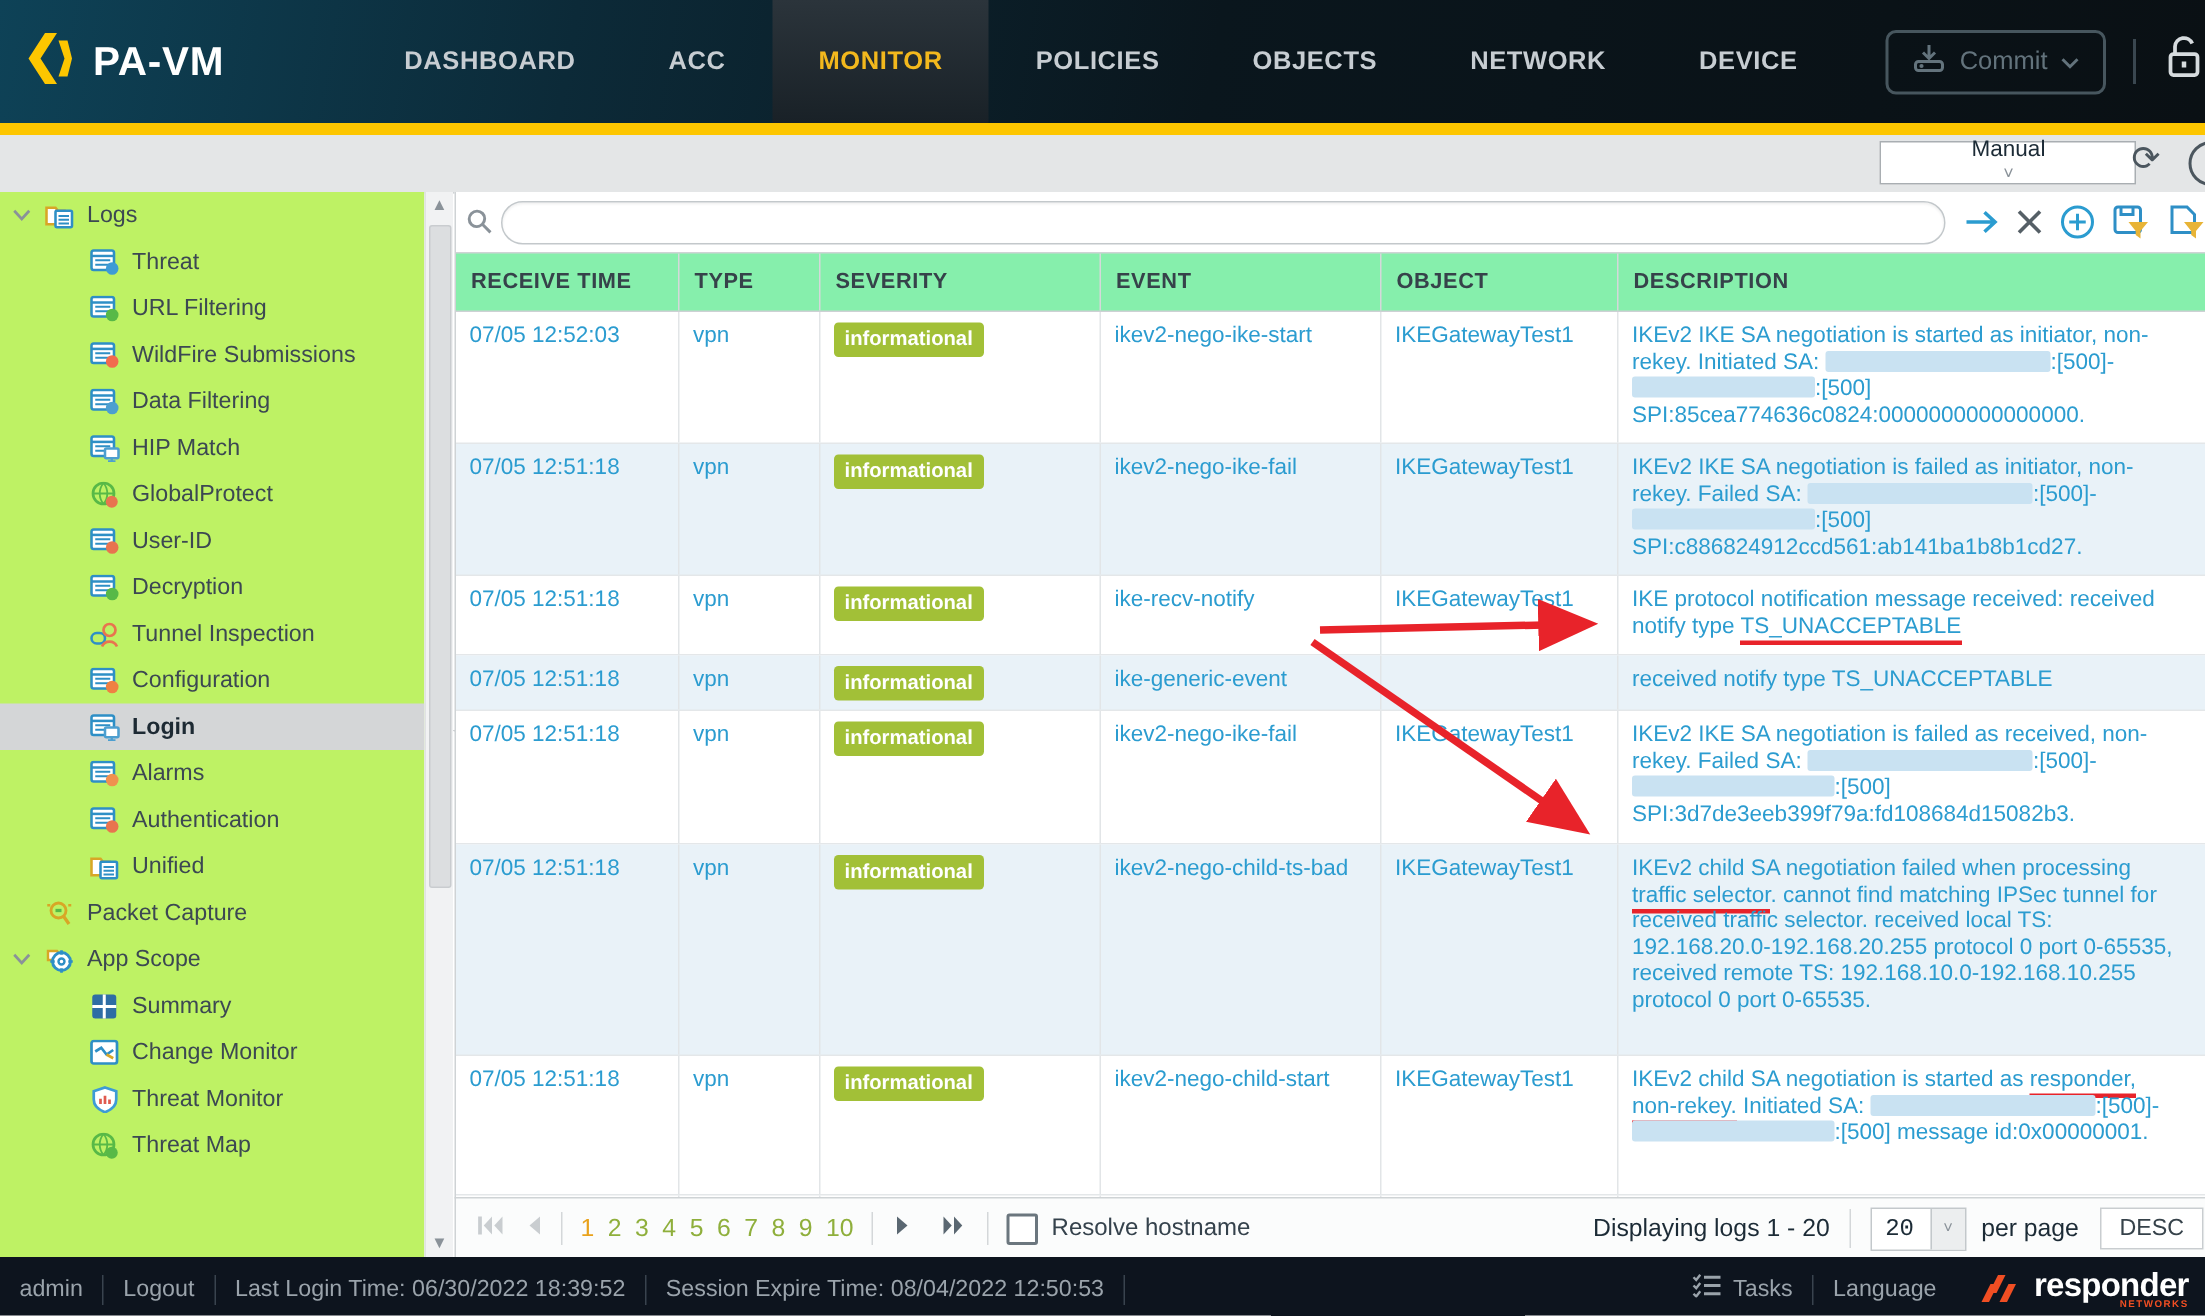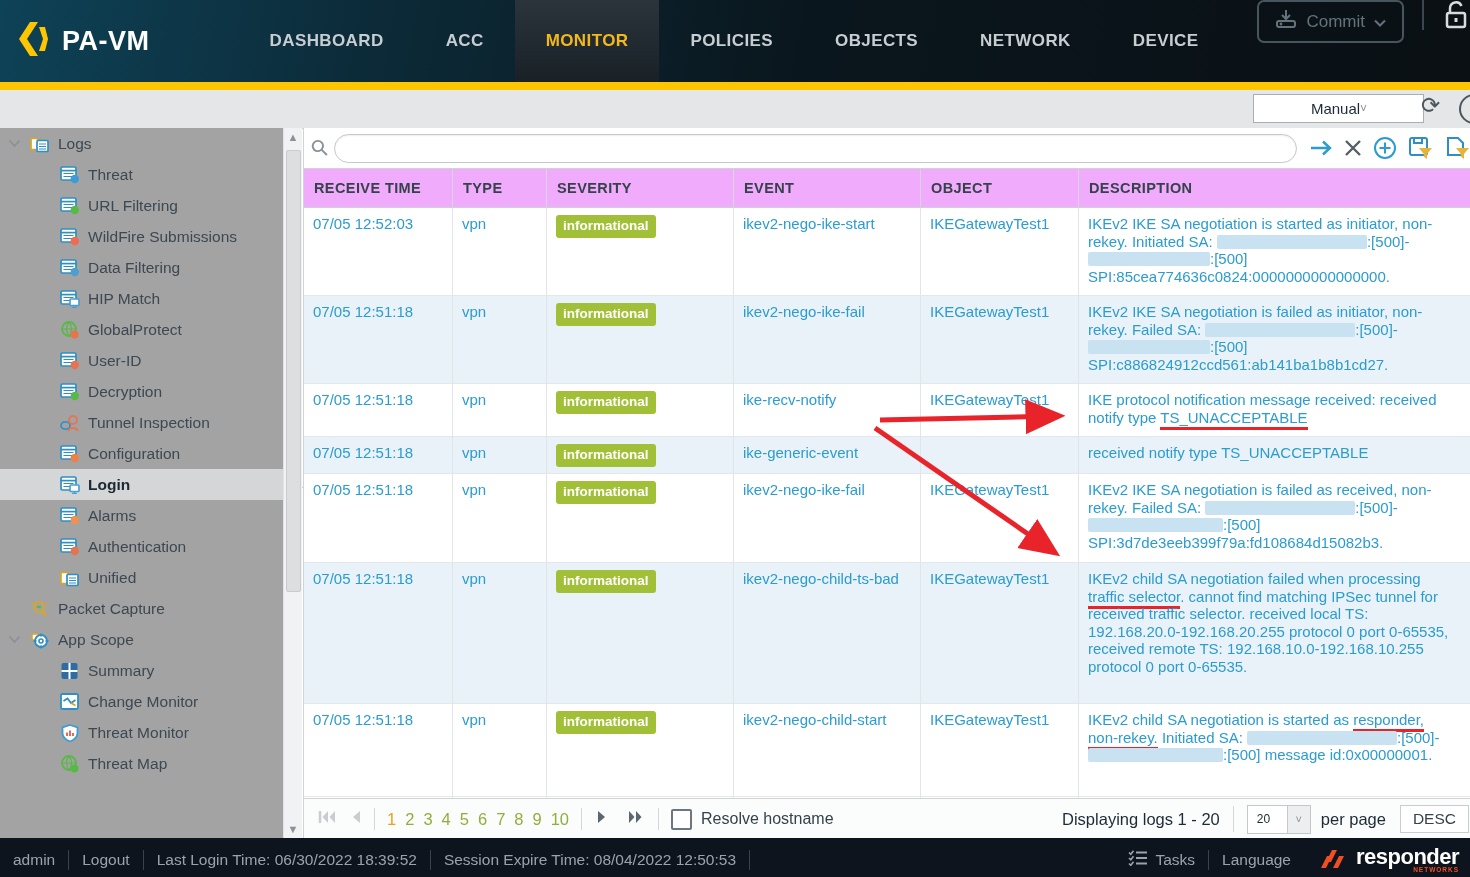--- a/index.html
+++ b/index.html
@@ -8,36 +8,36 @@
   
   .topnav{position:absolute;left:0;top:0;width:1470px;height:82px;
     background:linear-gradient(100deg,#0e4257 0%,#0c2a38 26%,#0a161d 55%,#0a1014 100%);
     display:flex;align-items:stretch;}
   .brand{display:flex;align-items:center;gap:10px;padding-left:14px;width:270px;}
   .brand-name{color:#fff;font-size:27px;font-weight:bold;letter-spacing:.5px;}
   .tabs{display:flex;align-items:stretch;}
   .tab{display:flex;align-items:center;padding:0 31px;color:#c7cdd2;font-size:17px;
        font-weight:600;letter-spacing:.4px;cursor:pointer;}
   .tab.active{background:linear-gradient(#2b343b,#192127);color:#f3b81d;}
-  .nav-right{display:flex;align-items:flex-start;margin-left:28px;gap:18px;}
+  .nav-right{display:flex;align-items:center;margin-left:28px;gap:18px;}
   .commit-btn{display:flex;align-items:center;gap:9px;border:2px solid #47565e;border-radius:7px;
       padding:7px 16px;color:#63737c;font-size:17px;cursor:pointer;}
   .nav-divider{width:2px;height:30px;background:#3a4750;}
   .yellowbar{position:absolute;left:0;top:82px;width:1470px;height:8px;background:#fdc600;}
   
   .subbar{position:absolute;left:0;top:90px;width:1470px;height:38px;background:#e4e6e7;
       border-bottom:1px solid #cfd3d5;}
   .refresh-select{position:absolute;left:1253px;top:4px;width:152px;height:27px;background:#fff;
-      border:1px solid #a9aeb2;display:flex;align-items:center;justify-content:center;
-      padding:0 8px 0 9px;font-size:15px;color:#1c2b36;cursor:pointer;}
+      border:1px solid #a9aeb2;display:flex;align-items:center;justify-content:flex-end;
+      padding:0 8px 0 9px;font-size:15px;color:#1c2b36;cursor:pointer;flex-direction:column;}
   .refresh-glyph{position:absolute;left:1421px;top:2px;font-size:23px;color:#4b565e;cursor:pointer;}
   .help-partial{position:absolute;left:1459px;top:4px;width:26px;height:26px;border:2px solid #4b565e;
       border-radius:50%;color:#4b565e;font-size:16px;text-align:center;line-height:24px;}
   
-  .sidebar{position:absolute;left:0;top:128px;width:283px;height:710px;background:#a3a3a3;overflow:hidden;}
+  .sidebar{position:absolute;left:0;top:128px;width:283px;height:710px;background:#bef264;overflow:hidden;}
   .si{display:flex;align-items:center;height:31px;font-size:15.5px;color:#3c4852;cursor:pointer;white-space:nowrap;}
   .si .chev{width:22px;margin-left:8px;flex:0 0 22px;display:flex;align-items:center;}
   .si .spacer1{flex:0 0 30px;}
   .si .ico{flex:0 0 20px;margin-right:8px;display:flex;align-items:center;}
   .si.sel{background:#d4d6d7;font-weight:bold;color:#1d2a33;}
   .side-scroll{position:absolute;left:283px;top:128px;width:18px;height:710px;background:#f1f2f3;
       border-left:1px solid #e0e2e4;}
   .ss-arrow{position:absolute;left:3px;width:12px;height:12px;color:#8a9299;font-size:11px;line-height:12px;text-align:center;}
   .ss-thumb{position:absolute;left:2px;top:22px;width:13px;height:440px;background:#dcdee0;border:1px solid #c9cccf;border-radius:2px;}
   .splitter-handle{position:absolute;left:302px;top:480px;color:#8a9299;font-size:11px;cursor:pointer;}
@@ -46,21 +46,21 @@
       border-left:1px solid #cfd3d5;}
   .searchrow{position:absolute;left:0;top:0;width:1167px;height:40px;display:flex;align-items:center;}
   .mag{font-size:22px;color:#8a9299;margin:0 6px 0 8px;transform:rotate(-45deg);}
   .search-input{width:950px;height:27px;border:1px solid #c3c8cb;border-radius:15px;outline:none;
       font-size:14px;padding:0 14px;color:#333;box-shadow:inset 0 1px 2px rgba(0,0,0,.07);}
   .search-icons{display:flex;align-items:center;gap:11px;margin-left:12px;}
   .sic{cursor:pointer;display:flex;align-items:center;}
   
   .logtable{position:absolute;left:0;top:40px;width:1167px;}
   .thead,.trow,.sliver{display:grid;grid-template-columns:149px 94px 187px 187px 158px 1fr;}
-  .thead{height:38px;background:#f0abfc;border-top:1px solid #cfd3d5;border-bottom:1px solid #cdd1d4;}
+  .thead{height:38px;background:#86efac;border-top:1px solid #cfd3d5;border-bottom:1px solid #cdd1d4;}
   .th{display:flex;align-items:center;padding:0 10px;font-size:14.5px;font-weight:bold;color:#36424a;
       letter-spacing:.4px;border-right:1px solid #d5d8da;}
   .trow{border-bottom:1px solid #e4e7e9;}
   .trow.alt{background:#e9f2f8;}
   .td{padding:7px 9px 4px 9px;border-right:1px solid #e2e5e7;font-size:15px;color:#2b9cd0;
       line-height:17.5px;overflow:hidden;}
   .td.desc{padding-right:14px;}
   .badge{display:inline-block;background:#a2c037;color:#fff;font-size:13.5px;font-weight:bold;
       padding:2px 7px 3px 7px;border-radius:3px;}
   .redact{display:inline-block;height:14px;background:#c9e2f2;border-radius:2px;vertical-align:-2px;}
@@ -75,21 +75,21 @@
   .pg-sep{width:1px;height:22px;background:#d4d7d9;margin:0 12px;}
   .pages{display:flex;gap:9px;font-size:16.5px;}
   .pnum{color:#8faf3c;cursor:pointer;}
   .pnum.cur{color:#e9a21c;}
   .checkbox{width:17px;height:17px;border:2px solid #6b767e;border-radius:2px;background:#fff;cursor:pointer;}
   .resolve-label{font-size:16px;color:#35424c;margin-left:9px;}
   .pg-right{margin-left:auto;display:flex;align-items:center;}
   .displaying{font-size:16.5px;color:#1c2b36;}
   .pp-sep{width:1px;height:26px;background:#d4d7d9;margin:0 13px;}
   .pp-select{width:62px;height:27px;border:1px solid #c3c8cb;background:#fff;display:flex;align-items:center;cursor:pointer;}
-  .pp-select .v{flex:1;padding-left:9px;font-size:12px;color:#1c2b36;}
+  .pp-select .v{flex:1;padding-left:9px;font-size:16px;color:#1c2b36;font-family:Liberation Mono, monospace;}
   .pp-select .cv{width:22px;height:100%;background:#eceeef;border-left:1px solid #c3c8cb;
       display:flex;align-items:center;justify-content:center;color:#8a9299;font-size:11px;}
   .pp-label{font-size:16.5px;color:#1c2b36;margin:0 14px 0 10px;}
   .desc-btn{border:1px solid #c9cdd0;background:#fff;color:#36424a;font-size:15.5px;
       padding:4px 12px;margin-right:2px;cursor:pointer;}
   
   .footer{position:absolute;left:0;top:838px;width:1470px;height:43px;background:#0d141e;
       display:flex;align-items:center;color:#9aa3ab;font-size:15.5px;}
   .ft{padding:0 13px;cursor:pointer;}
   .ft.static{cursor:default;}

